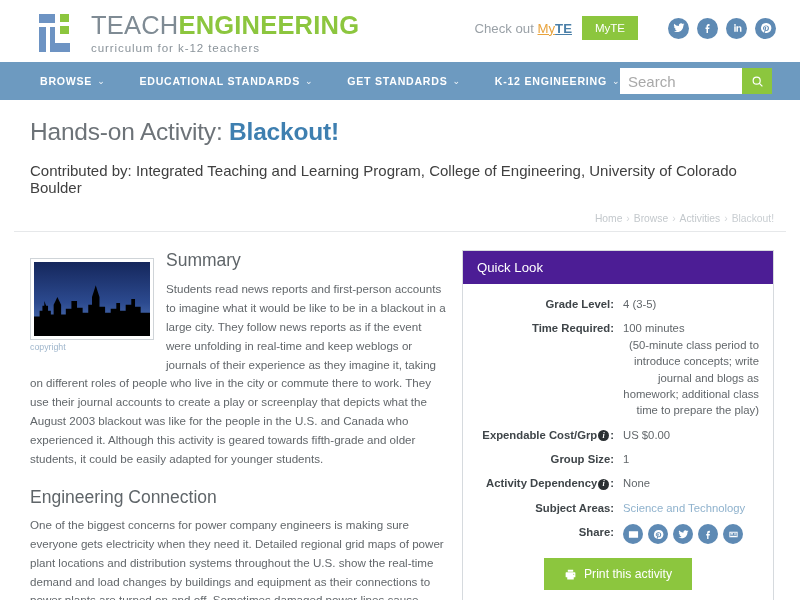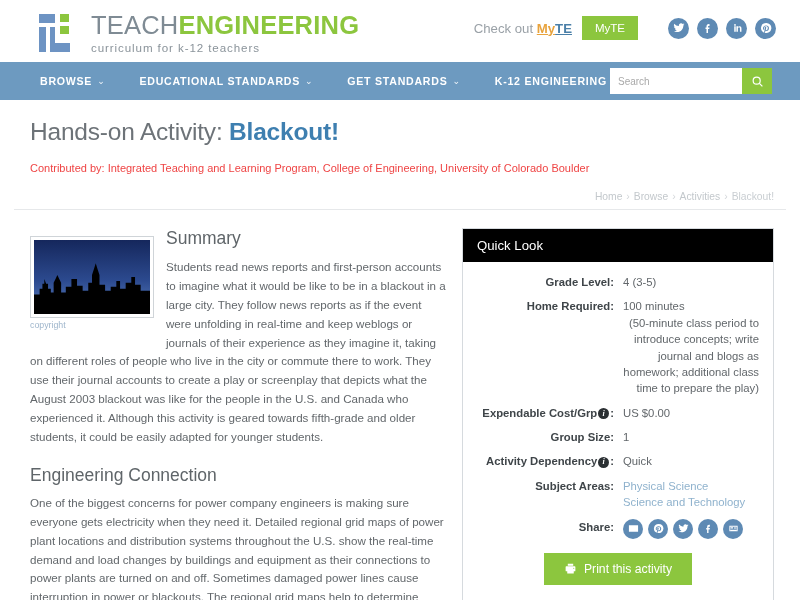--- a/index.html
+++ b/index.html
@@ -45,21 +45,21 @@
     position: absolute;
     right: 24px; top: 16px;
     display: flex; align-items: center;
   }
   .checkout {
     font-size: 13.2px;
     color: #9aa1a7;
     margin-right: 10px;
     white-space: nowrap;
   }
-  .checkout .my { color: #e8a33d; font-weight: 700; text-decoration: underline; }
+  .checkout .my { color: #e8a33d; font-weight: 400; text-decoration: underline; }
   .checkout .te { color: #4a7fa8; font-weight: 700; text-decoration: underline; }
   .myte-btn {
     background: #8cc63e;
     color: #ffffff;
     font-size: 11.5px;
     padding: 6px 13px;
     border: none;
     cursor: pointer;
     margin-right: 22px;
     font-family: "Liberation Sans", sans-serif;
@@ -98,24 +98,24 @@
     font-size: 9px;
     font-weight: 400;
     opacity: 0.9;
   }
   .search-wrap {
     position: absolute;
     right: 28px; top: 6px;
     display: flex;
   }
   .search-input {
-    width: 132px; height: 26px;
+    width: 122px; height: 26px;
     border: none;
     padding: 8px 8px;
-    font-size: 10px;
+    font-size: 15px;
     color: #777;
     font-family: "Liberation Sans", sans-serif;
     outline: none;
   }
   .search-input::placeholder { color: #a9a9a9; }
   .search-btn {
     width: 30px; height: 26px;
     background: #8cc63e;
     border: none;
     cursor: pointer;
@@ -128,22 +128,22 @@
   h1.page-title {
     margin: 0;
     font-size: 24.5px;
     font-weight: 400;
     color: #6d7378;
     letter-spacing: -0.2px;
   }
   h1.page-title .hl { color: #3e7fb0; font-weight: 700; }
   .contributed {
     margin-top: 16px;
-    font-size: 11px;
-    color: #ef4444;
+    font-size: 15px;
+    color: #404040;
   }
   .crumbs {
     margin-top: 17px;
     text-align: right;
     padding-right: 26px;
     font-size: 10.3px;
     color: #c3c8cc;
     margin-left: 48px;
   }
   .crumbs a { color: #c3c8cc; text-decoration: none; cursor: pointer; }
@@ -211,21 +211,21 @@
   .eng-sec { clear: both; padding-top: 18px; }
   .eng-sec h2.sec { margin-bottom: 8px; }
 
   
   .panel {
     border: 1px solid #d6dade;
     background: #fff;
     margin-bottom: 13px;
   }
   .panel-head {
-    background: #000000;
+    background: #4c1d95;
     color: #ffffff;
     font-size: 13.2px;
     padding: 9px 14px;
   }
   .panel-body { padding: 12px 14px 14px 14px; }
   .ql-row { display: flex; margin-bottom: 8px; }
   .ql-label {
     width: 146px;
     text-align: right;
     font-size: 11.3px;
@@ -406,46 +406,45 @@
     <div class="panel">
       <div class="panel-head">Quick Look</div>
       <div class="panel-body">
 
         <div class="ql-row">
           <div class="ql-label">Grade Level:</div>
           <div class="ql-val">4 (3-5)</div>
         </div>
 
         <div class="ql-row">
-          <div class="ql-label">Home Required:</div>
+          <div class="ql-label">Time Required:</div>
           <div class="ql-val">
             <span>100 minutes</span>
             <span class="sub">(50-minute class period to introduce concepts; write journal and blogs as homework; additional class time to prepare the play)</span>
           </div>
         </div>
 
         <div class="ql-row">
           <div class="ql-label"><span>Expendable Cost/Grp</span><span class="info-sm">i</span>:</div>
           <div class="ql-val">US $0.00</div>
         </div>
 
         <div class="ql-row">
           <div class="ql-label">Group Size:</div>
           <div class="ql-val">1</div>
         </div>
 
         <div class="ql-row">
           <div class="ql-label"><span>Activity Dependency</span><span class="info-sm">i</span>:</div>
-          <div class="ql-val">Quick</div>
+          <div class="ql-val">None</div>
         </div>
 
         <div class="ql-row">
           <div class="ql-label">Subject Areas:</div>
           <div class="ql-val">
-            <a class="ql-link">Physical Science</a>
             <a class="ql-link">Science and Technology</a>
           </div>
         </div>
 
         <div class="ql-row">
           <div class="ql-label">Share:</div>
           <div class="ql-val share-icons">
             <span class="share-ic">
               <svg viewBox="0 0 24 24">
                   <path d="M2 5h20v14H2V5zm10 7.5L3.2 6.4h17.6L12 12.5zM3 17.6V7.6l9 6.2 9-6.2v10H3z"></path>

